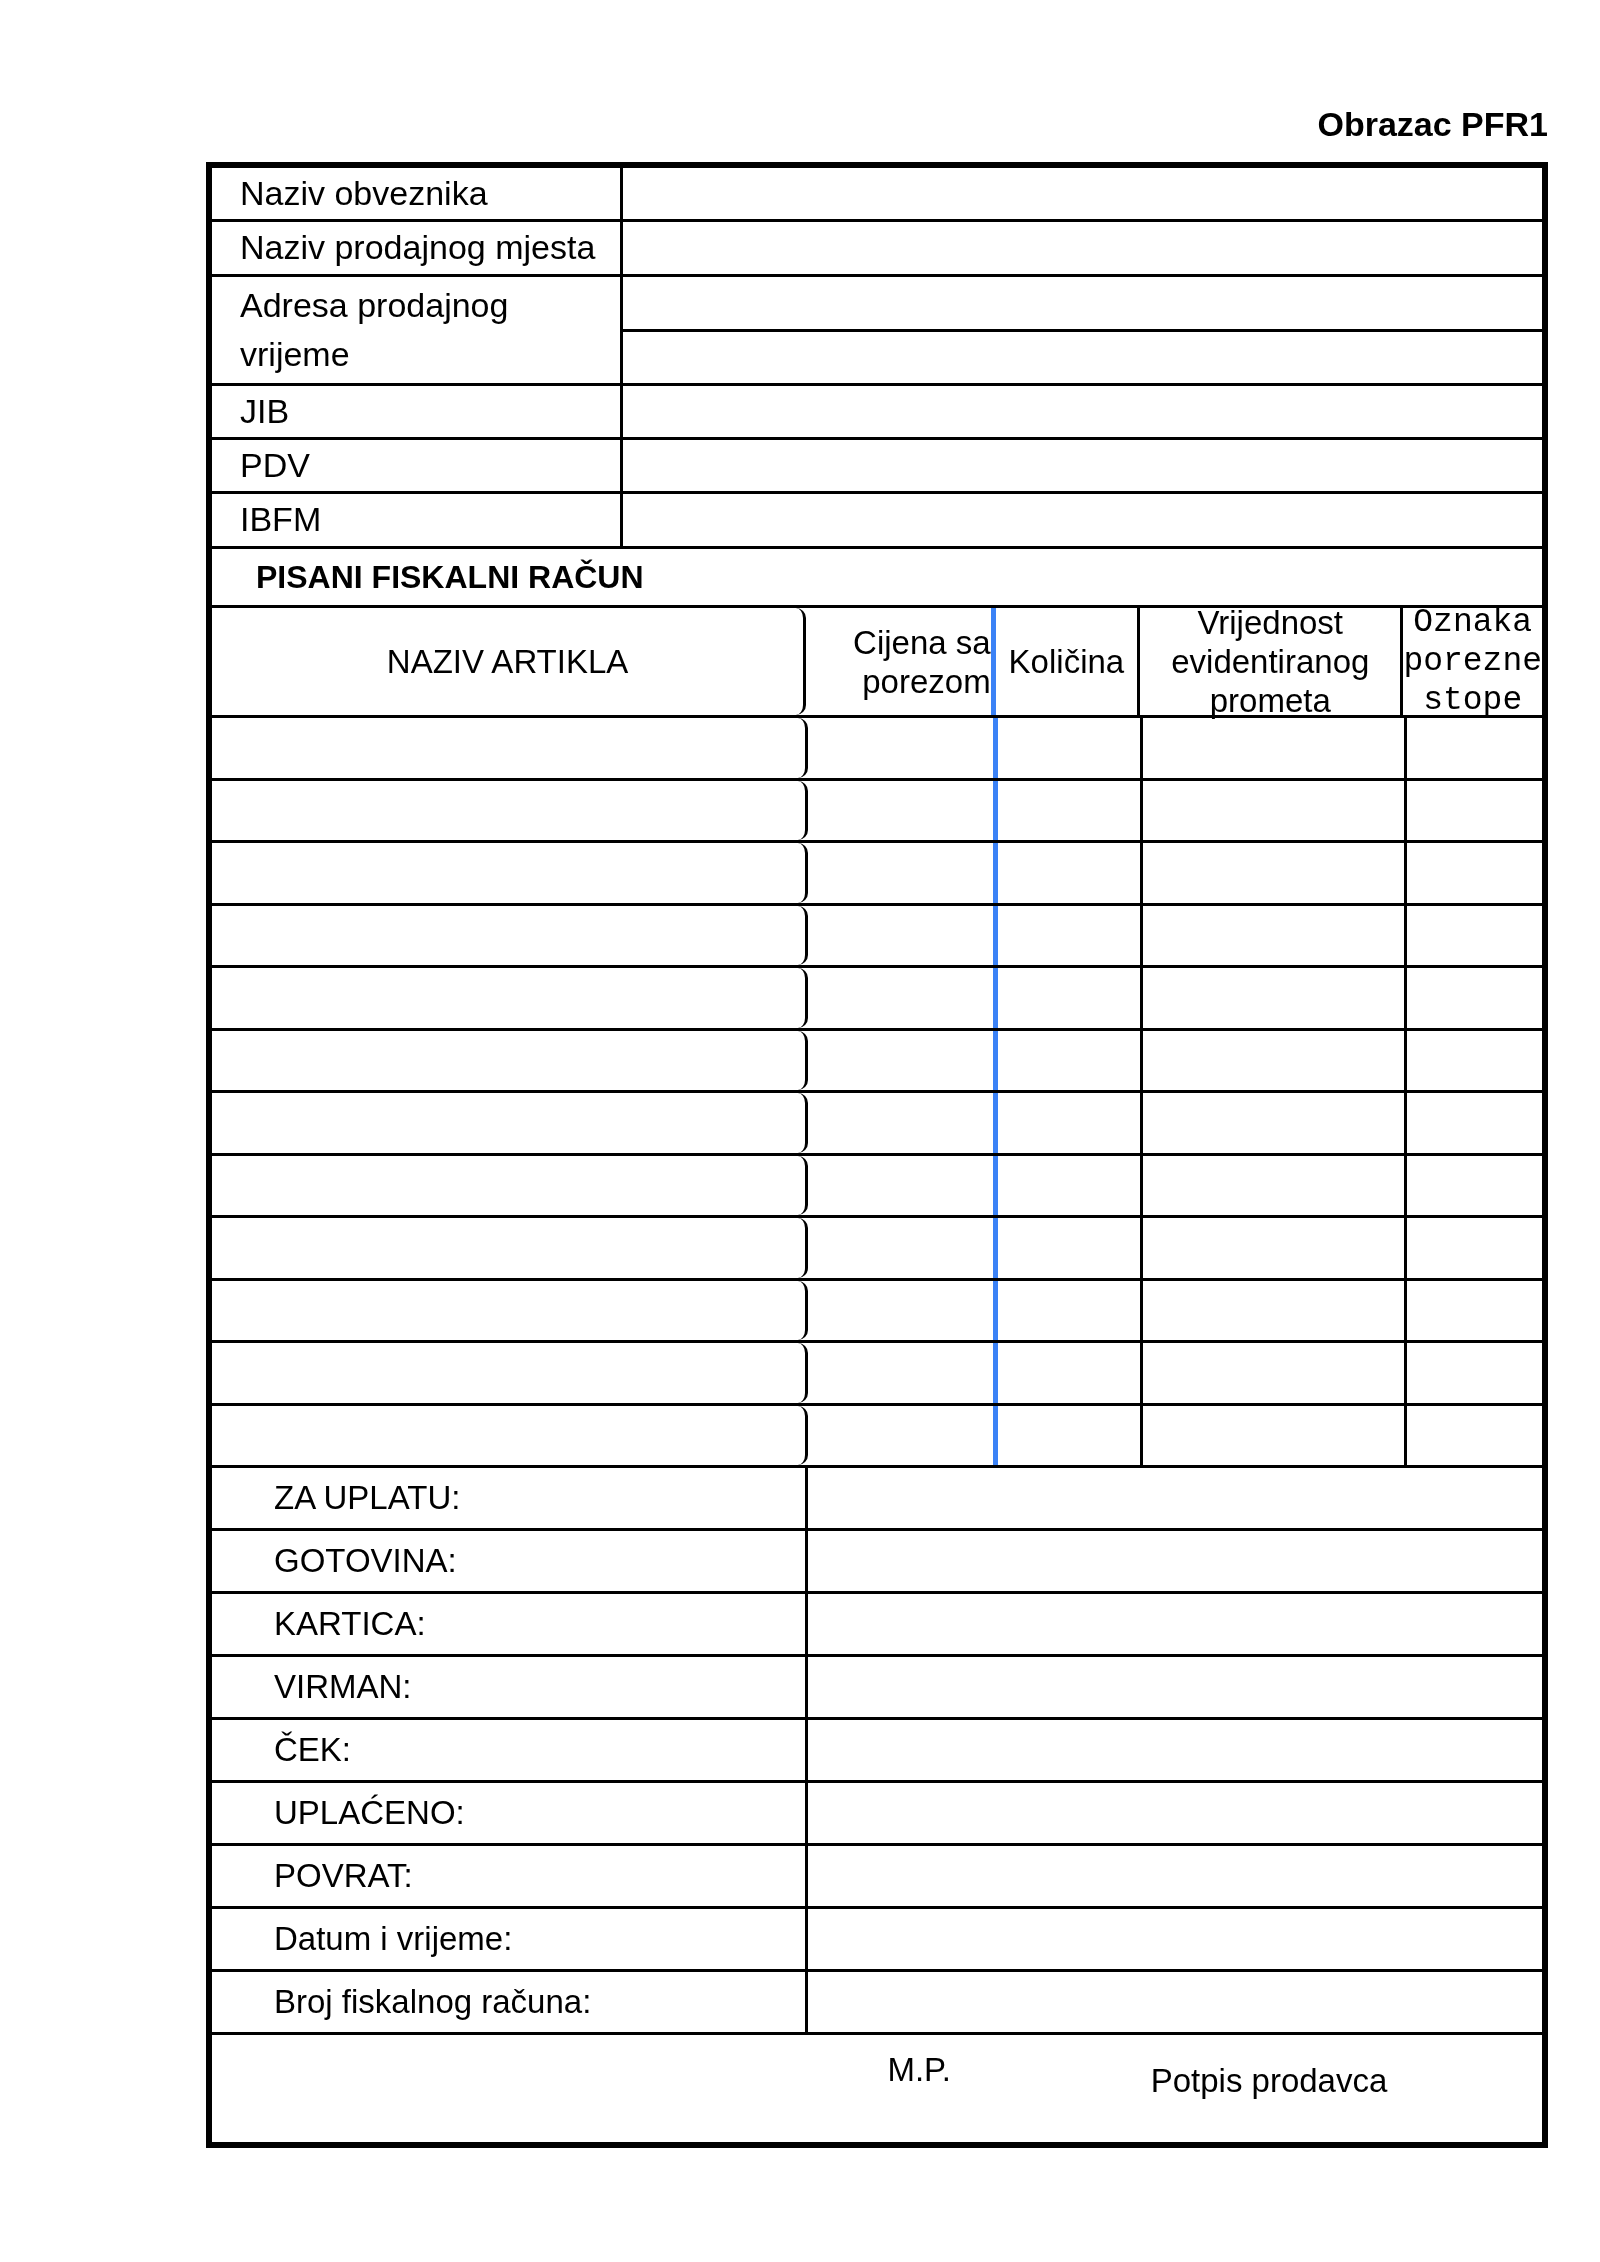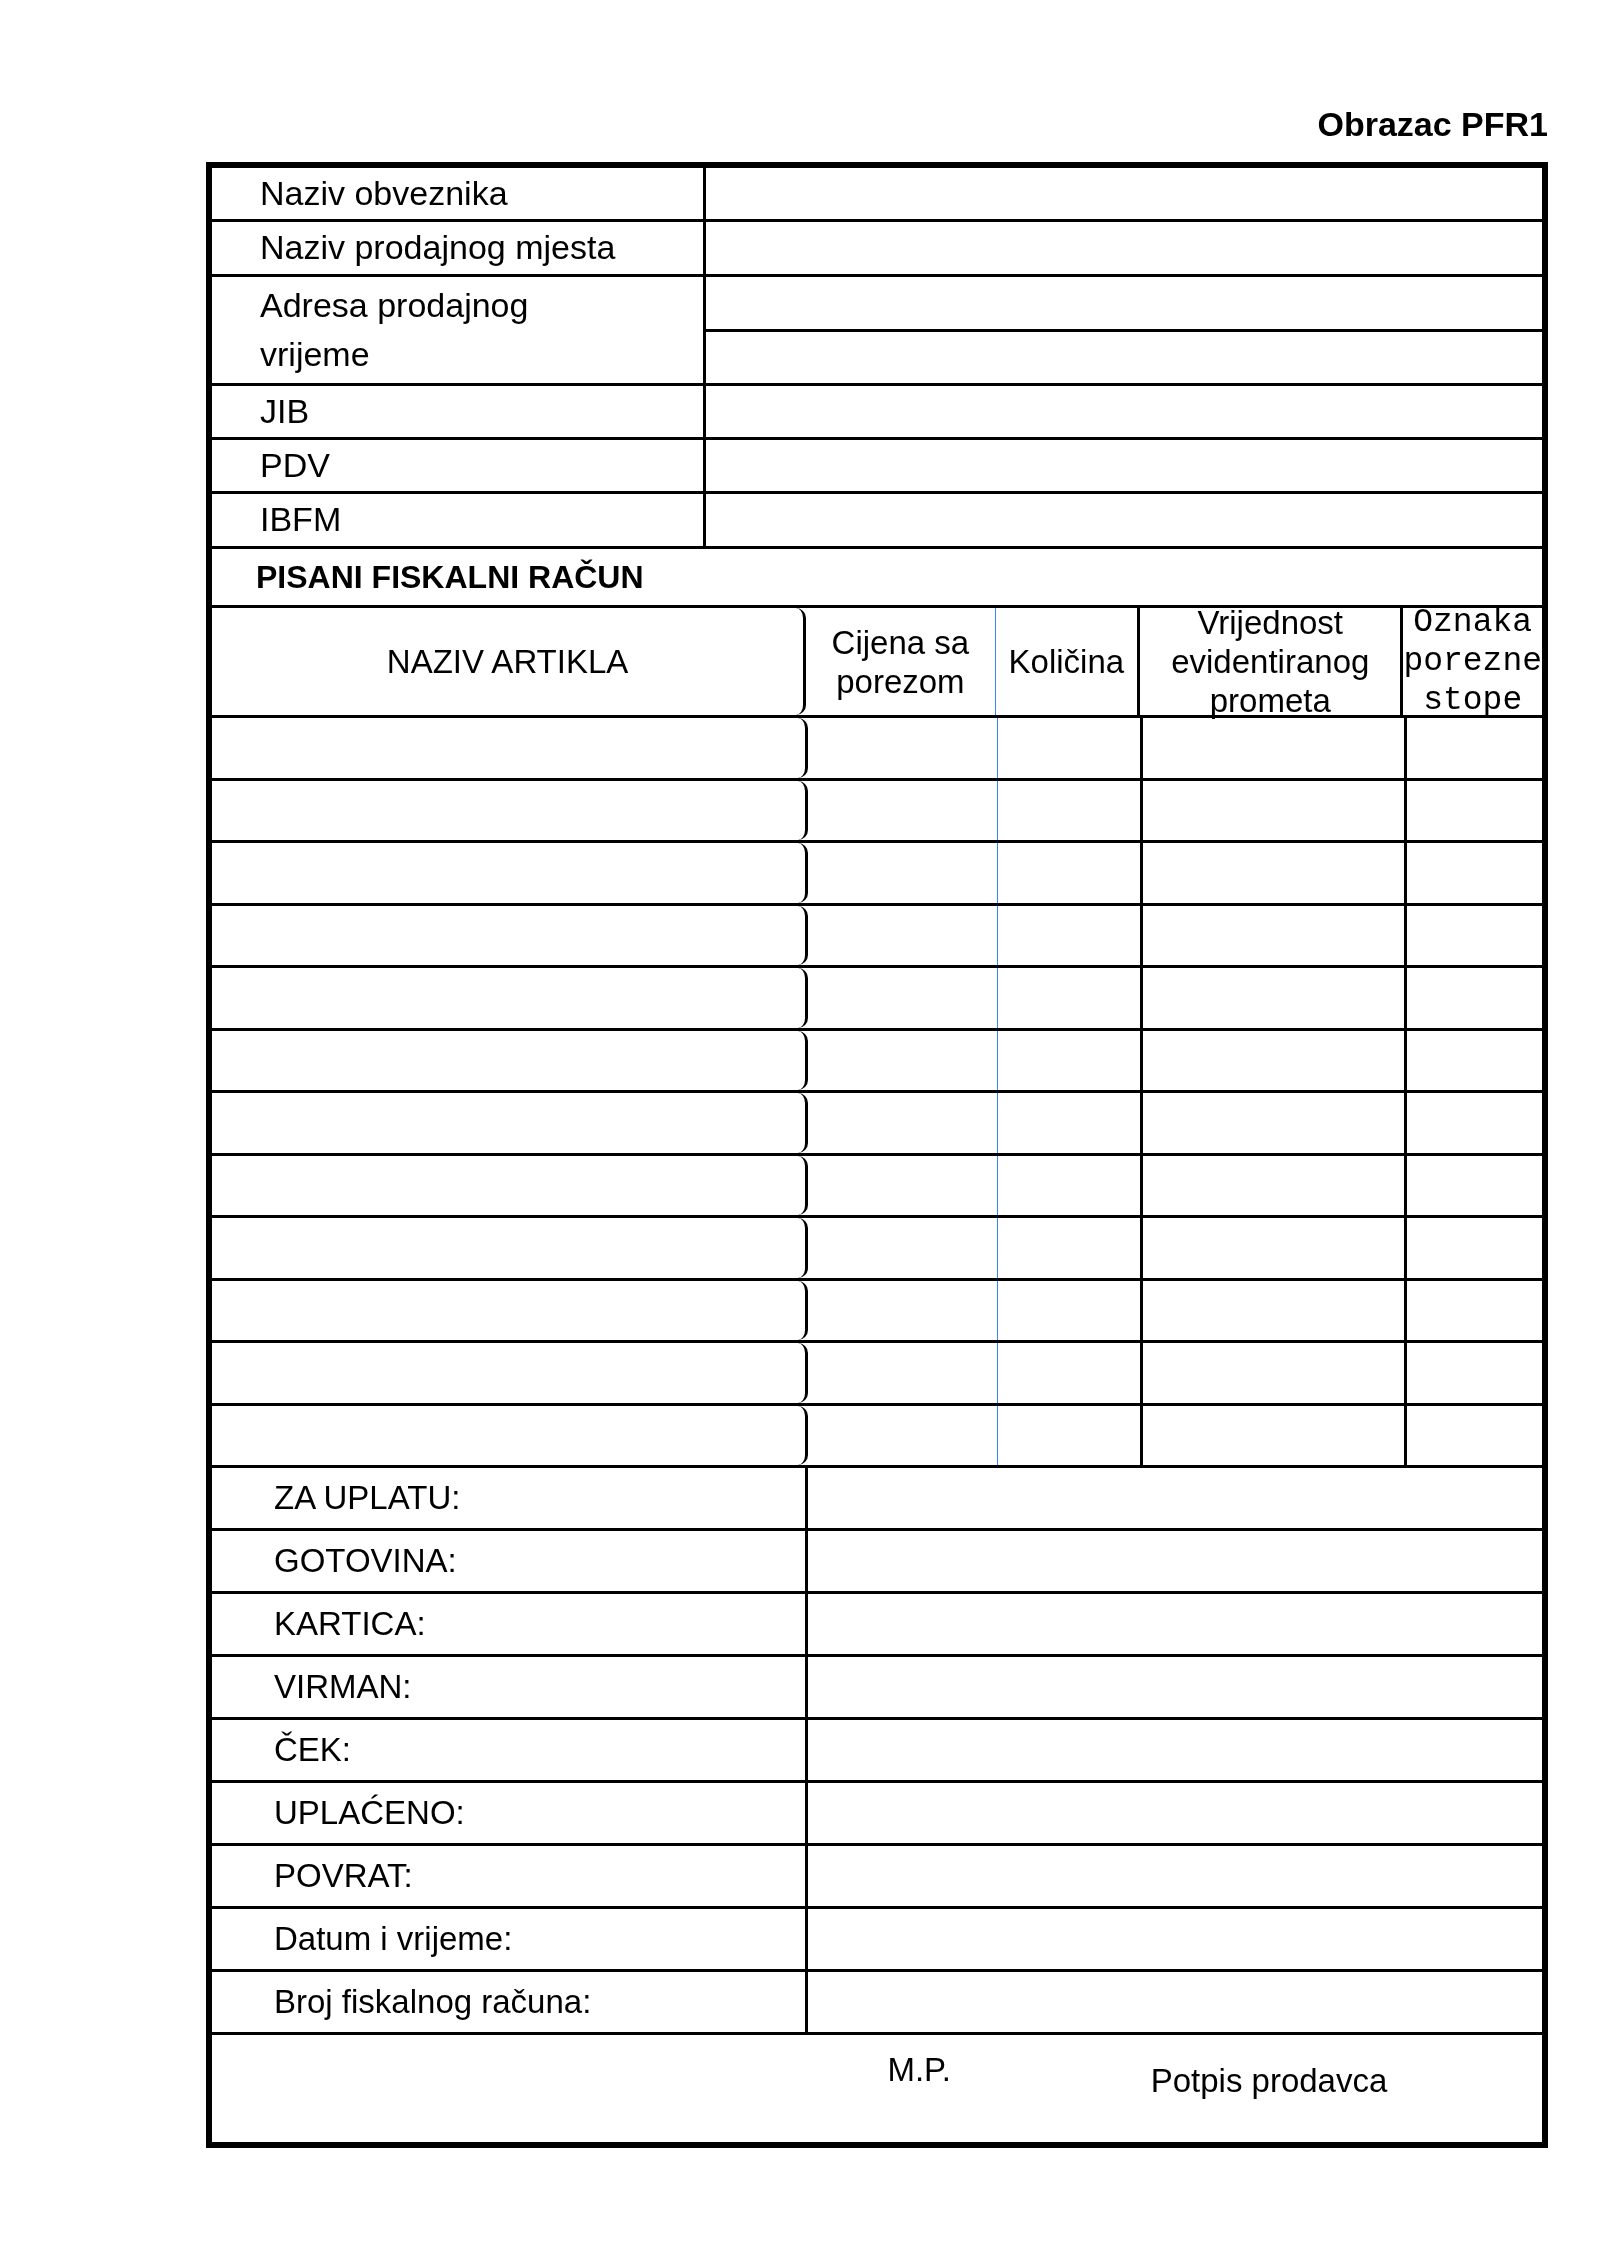--- a/index.html
+++ b/index.html
@@ -18,35 +18,35 @@
     display:flex; flex-direction:column; background:#fff;
   }
   .frow { display:flex; flex:none; border-bottom:3px solid #000; box-sizing:border-box; }
   .h54{height:54px} .h55{height:55px} .h109{height:109px}
   .title-row {
     flex:none; height:59px; box-sizing:border-box; border-bottom:3px solid #000;
     display:flex; align-items:center; padding-left:44px;
     font-size:32px; font-weight:bold; white-space:nowrap;
   }
   .lcell {
-    width:494px; box-sizing:border-box; border-right:3px solid #000;
-    display:flex; align-items:center; padding-left:48px; font-size:34px; line-height:1.45;
+    width:411px; box-sizing:border-box; border-right:3px solid #000;
+    display:flex; align-items:center; padding-left:28px; font-size:34px; line-height:1.45;
   }
   .lcell .wrap-label { display:inline-block; max-width:330px; }
   .vcell { flex:1; }
   .adr-vals { flex:1; display:flex; flex-direction:column; }
   .adr-vals .sub1 { height:55px; box-sizing:border-box; border-bottom:3px solid #000; }
   .adr-vals .sub2 { flex:1; }
   .hdr-row { flex:none; height:110px; box-sizing:border-box; border-bottom:3px solid #000; display:flex; }
   .hdr-cell {
     display:flex; align-items:center; justify-content:center; text-align:center;
     font-size:33px; line-height:39px; box-sizing:border-box; height:100%;
   }
   .c1{width:596px; border-right:3px solid #000;border-radius:10px;}
-  .c2{width:190px; border-right:1px solid #3b82f6;}
+  .c2{width:190px; border-right:5px solid #3b82f6;text-align:right;}
   .c3{width:145px; border-right:3px solid #000;}
   .c4{width:264px; border-right:3px solid #000;}
   .c5{flex:1;font-family:Liberation Mono, monospace;}
   .items-body { flex:none; display:flex; flex-direction:column; }
   .irow { display:flex; flex:none; height:62.5px; border-bottom:3px solid #000; box-sizing:border-box; }
   .icell { box-sizing:border-box; height:100%; }
   .pay-label {
     width:596px; box-sizing:border-box; border-right:3px solid #000;
     display:flex; align-items:center; padding-left:62px; font-size:33px; white-space:nowrap;
   }

